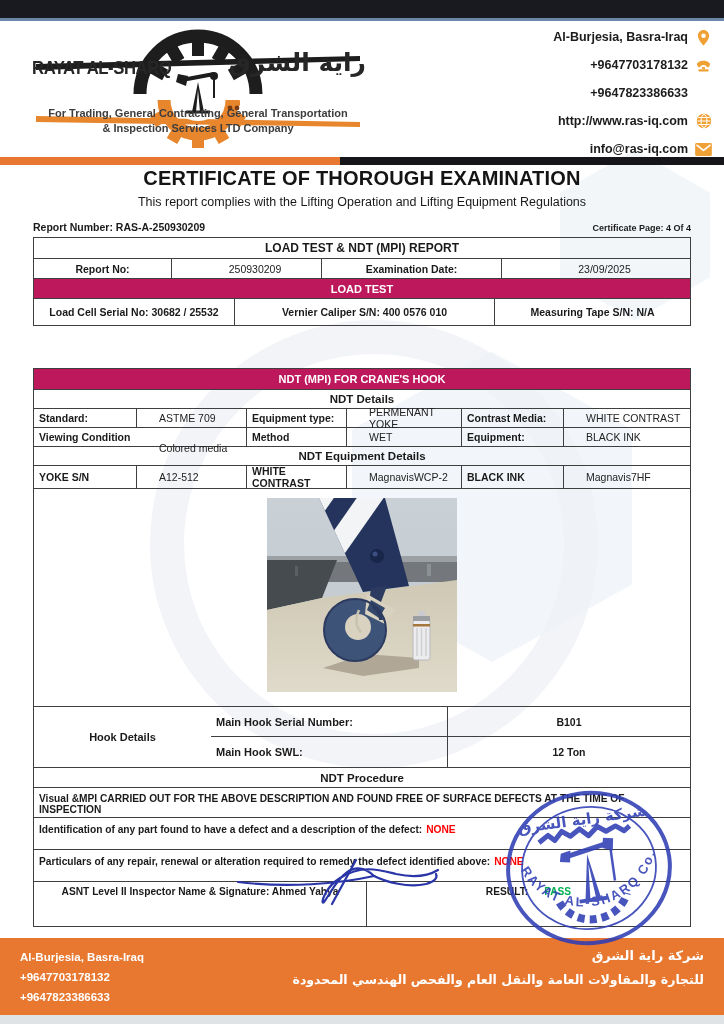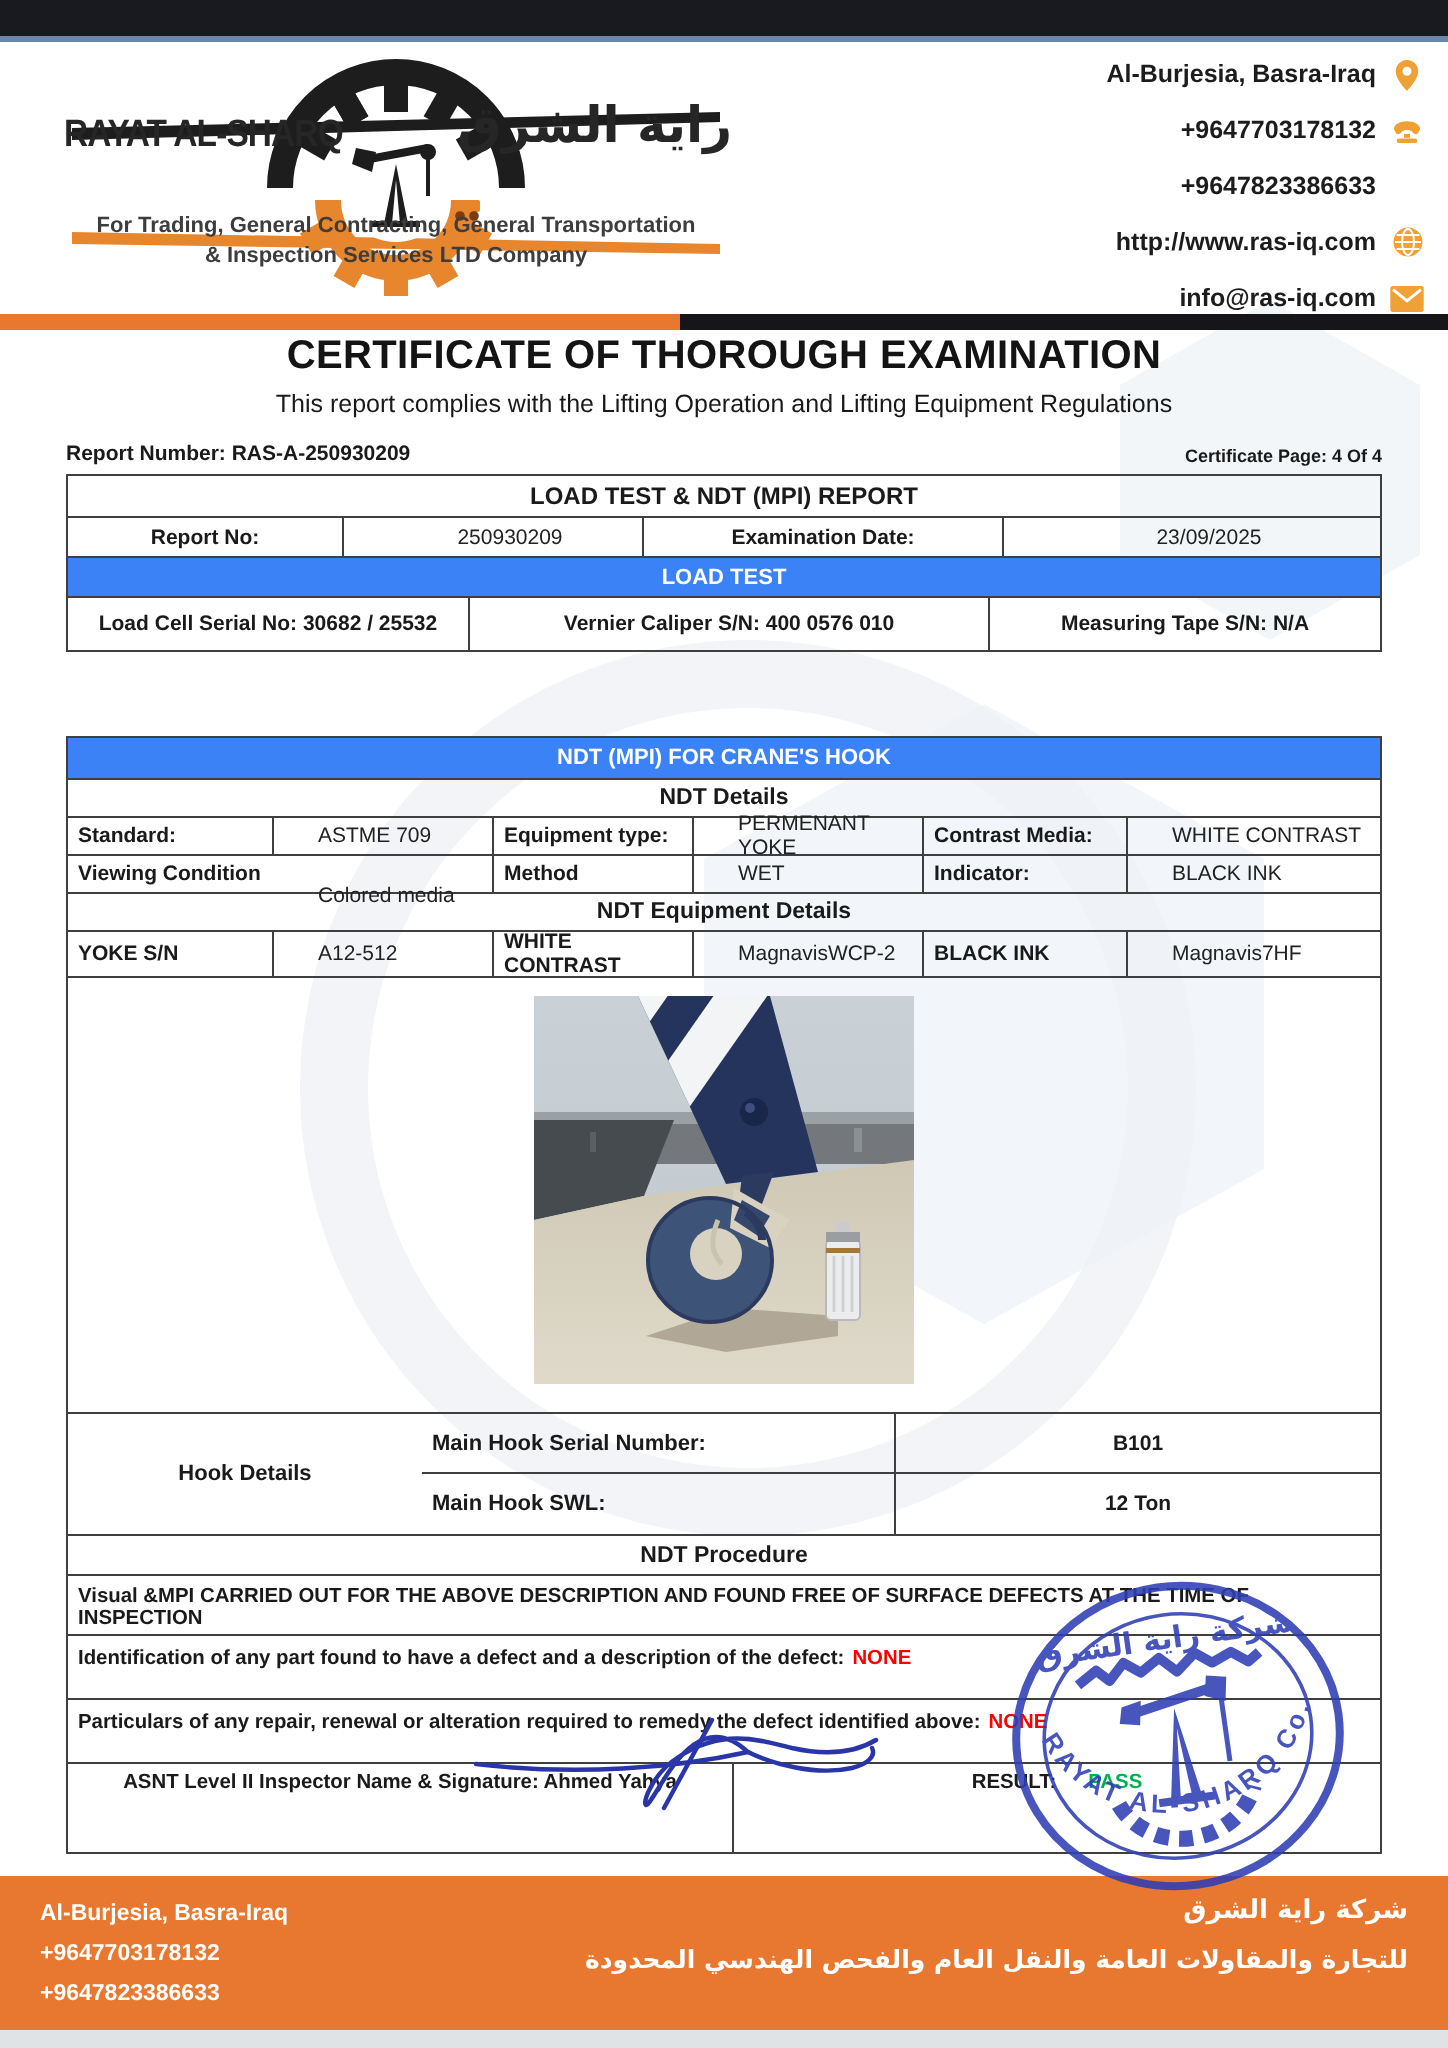--- a/index.html
+++ b/index.html
@@ -43,21 +43,21 @@
   
   .tbl{position:absolute;left:33px;width:656px;border:1.2px solid #3f3f3f;background:transparent;z-index:1;}
   .tr{display:flex;border-top:1.2px solid #3f3f3f;align-items:stretch;}
   .tr:first-child{border-top:none;}
   .td{border-left:1.2px solid #3f3f3f;display:flex;align-items:center;
       padding:0 5px;box-sizing:border-box;min-width:0;}
   .td:first-child{border-left:none;}
   .lab{font-size:10.5px;font-weight:bold;}
   .val{font-size:10.5px;color:#222;padding-left:22px;}
   .ctr{justify-content:center;text-align:center;}
-  .hdr-orange{background:#3b82f6;color:#fff;font-weight:bold;font-size:11px;justify-content:center;}
+  .hdr-orange{background:#be185d;color:#fff;font-weight:bold;font-size:11px;justify-content:center;}
   .hdr-sub{font-weight:bold;font-size:11.5px;justify-content:center;}
   .h20{height:20px;} .h19{height:19px;} .h22{height:22px;} .h26{height:26px;}
   .h18{height:18px;} .h44{height:44px;}
   .top-al{align-items:flex-start;padding-top:3px;}
   .statement{font-size:10.2px;font-weight:bold;}
   .red{color:#ff0000;font-weight:bold;margin-left:4px;}
   .green{color:#00b050;font-weight:bold;margin-left:16px;}
   
   .photo-row{height:208px;justify-content:center;align-items:flex-start;padding-top:9px;display:flex;}
   
@@ -236,21 +236,21 @@
       <div class="td lab" style="width:100px;">Equipment type:</div>
       <div class="td val" style="width:115px;">PERMENANT YOKE</div>
       <div class="td lab" style="width:102px;">Contrast Media:</div>
       <div class="td val" style="width:127px;">WHITE CONTRAST</div>
     </div>
     <div class="tr h18">
       <div class="td lab" style="width:102px;">Viewing Condition</div>
       <div class="td val" style="width:110px;margin-top:20px;">Colored media</div>
       <div class="td lab" style="width:100px;">Method</div>
       <div class="td val" style="width:115px;">WET</div>
-      <div class="td lab" style="width:102px;">Indicator:</div>
+      <div class="td lab" style="width:102px;">Equipment:</div>
       <div class="td val" style="width:127px;">BLACK INK</div>
     </div>
     <div class="tr h18">
       <div class="td hdr-sub" style="width:656px;">NDT Equipment Details</div>
     </div>
     <div class="tr h22">
       <div class="td lab" style="width:102px;">YOKE S/N</div>
       <div class="td val" style="width:110px;">A12-512</div>
       <div class="td lab" style="width:100px;">WHITE CONTRAST</div>
       <div class="td val" style="width:115px;">MagnavisWCP-2</div>

